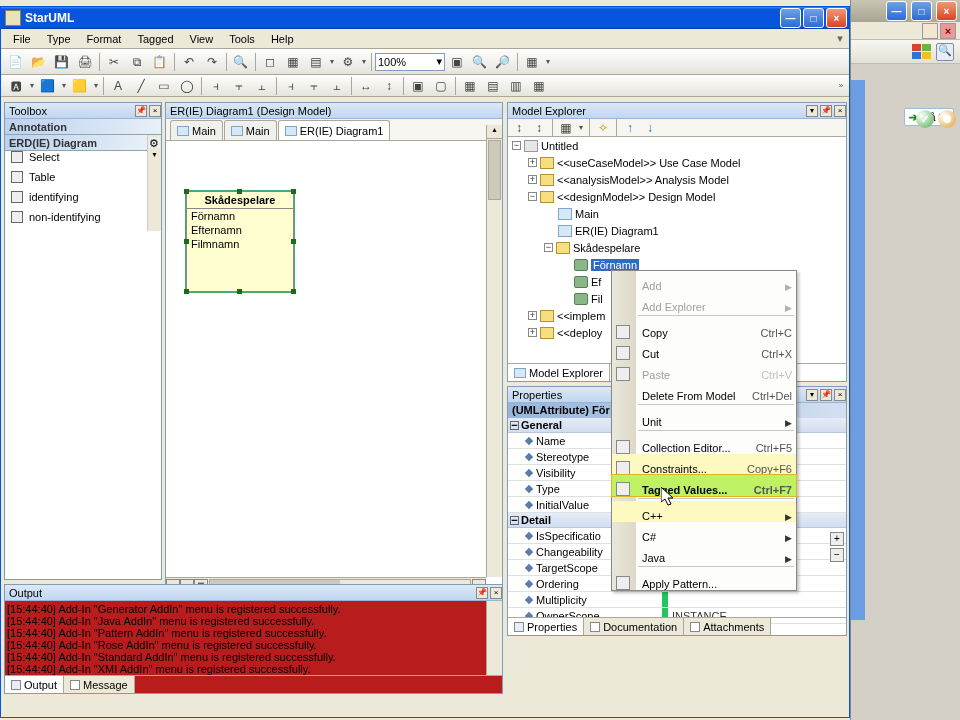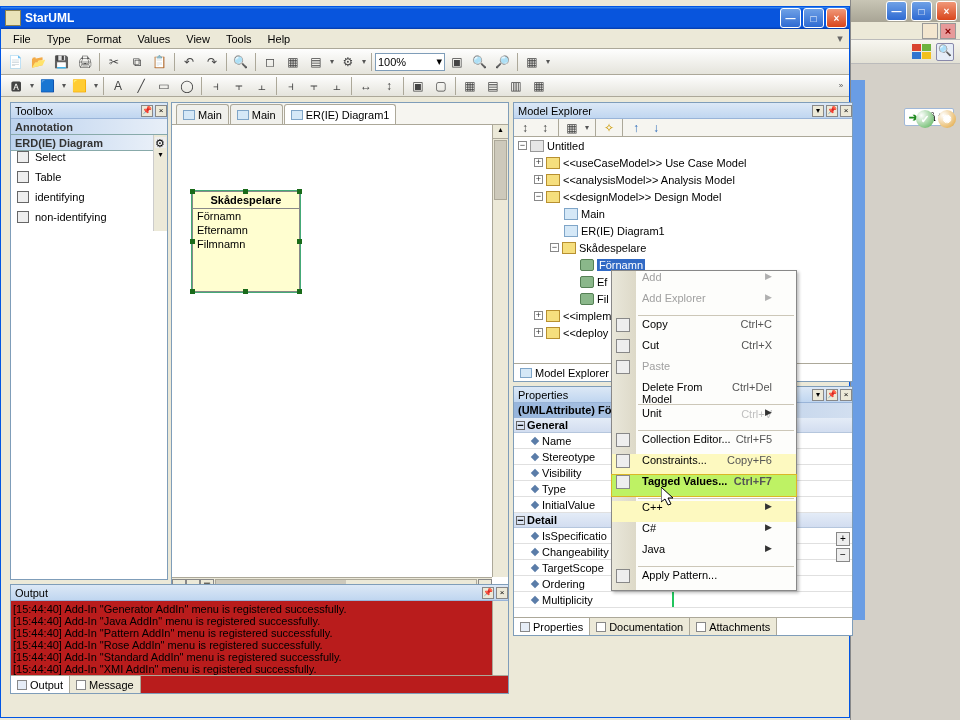--- a/index.html
+++ b/index.html
@@ -20,21 +20,21 @@
   .menu-bar .chev { margin-left:auto; width:10px; text-align:center; color:#666; }
   
   
   .toolbar { height: 26px; background: linear-gradient(to bottom,#fefefe,#e5e4dc); border-bottom: 1px solid #aca899; display: flex; align-items: center; padding: 0 4px; gap: 1px; }
   .tb-btn { width: 22px; height: 22px; display: flex; align-items: center; justify-content: center; border: 1px solid transparent; color: #444; font-size: 12px; }
   .tb-sep { width: 1px; height: 18px; background: #aca899; margin: 0 2px; }
   .tb-dd { width: 8px; text-align: center; color: #555; font-size: 8px; }
   .zoom { width: 70px; height: 18px; border: 1px solid #7f9db9; background: white; padding: 0 2px; display:flex;align-items:center; }
   
   
-  .workspace { position: absolute; left: 0; top: 95px; right: 0; bottom: 0; margin-left: 6px; }
+  .workspace { position: absolute; left: 0; top: 95px; right: 0; bottom: 0; }
   
   
   .toolbox { position: absolute; left: 3px; top: 0; width: 158px; height: 478px; border: 1px solid #7f9db9; background: white; }
   .panel-title { height: 16px; background: linear-gradient(to bottom,#dce8f6,#c0d6f0); border-bottom: 1px solid #99b4d8; padding-left: 4px; line-height: 16px; display:flex;align-items:center; }
   .panel-title .t { flex:1; }
   .panel-ctrl { width:12px;height:12px;border:1px solid #888;margin-left:2px;background:#ece9d8;font-size:8px;text-align:center;line-height:10px;}
   .section-hdr { height: 16px; background: linear-gradient(to bottom,#c5d4e8,#a9c0de); border-bottom:1px solid #8aa; padding-left: 4px; line-height: 16px; font-weight: bold; color:#333; }
   .section-hdr.grad { background: linear-gradient(to right,#bcd2ee,#e8eff8); }
   .tool-item { height: 20px; display: flex; padding-left: 6px; gap: 6px; }
   .tool-item .ti-icon { width: 12px; height: 12px; border: 1px solid #666; background: #eee; }
@@ -67,34 +67,34 @@
   .tree-row.sel .lbl { background:#316ac5;color:white;padding:0 2px;}
   .exp-tabs { position:absolute;left:0;right:0;bottom:0;height:18px;display:flex;border-top:1px solid #aca899;}
   .bottom-tab{display:flex;align-items:center;gap:3px;padding:0 6px;border-right:1px solid #aca899;background:#ece9d8;font-size:11px;}
   .bottom-tab.active{background:white;}
   
   
   .props { position:absolute;left:506px;top:284px;width:340px;height:250px;border:1px solid #7f9db9;background:white;}
   .props-hdr { height:15px;background:linear-gradient(to right,#97b5dc,#d2dff0);padding-left:4px;line-height:15px;font-weight:bold;}
   .props-cat { height:15px;background:linear-gradient(to bottom,#e4ecf7,#d2ddf0);padding-left:2px;border-bottom:1px solid #b5c6dd;display:flex;align-items:center;gap:2px;font-weight:bold;}
   .prop-row { display:flex;height:16px;border-bottom:1px solid #e0e0e0;align-items:center;}
-  .prop-row .pk { width:160px;padding-left:18px;display:flex;align-items:center;gap:4px;border-right:2px solid #22c55e;height:100%;}
+  .prop-row .pk { width:160px;padding-left:18px;display:flex;align-items:center;gap:4px;border-right:6px solid #22c55e;height:100%;}
   .prop-row .pkey {width:6px;height:6px;background:#5a7ca8;transform:rotate(45deg);}
   .prop-row .pv { flex:1;padding-left:4px;color:#333;}
   .props-tabs{position:absolute;left:0;right:0;bottom:0;height:18px;display:flex;border-top:1px solid #aca899;}
   
   
   .output { position:absolute;left:3px;top:482px;width:499px;height:110px;border:1px solid #7f9db9;background:#b91c1c;}
   .out-body{position:absolute;left:0;top:16px;right:16px;bottom:18px;padding:2px;font-family:'Courier New',monospace;font-size:11px;line-height:12px;overflow:hidden;}
   .out-sv{position:absolute;right:0;top:16px;bottom:18px;width:16px;background:#ece9d8;border-left:1px solid #aca899;}
   
   
   .ctx { position:absolute;left:611px;top:270px;width:186px;background:#fdfdfb;border:1px solid #888;box-shadow:2px 2px 3px rgba(0,0,0,0.25);z-index:100;}
   .ctx .iconcol { position:absolute;left:0;top:0;bottom:0;width:24px;background:linear-gradient(to right,#e9e7da,#ddd9c8);}
-  .ctx-item { position:relative;height:21px;display:flex;align-items:flex-start;padding-left:30px;padding-right:24px;z-index:2;}
+  .ctx-item { position:relative;height:21px;display:flex;align-items:flex-end;padding-left:30px;padding-right:4px;z-index:2;}
   .ctx-item.disabled { color:#a0a0a0; }
   .ctx-item .lbl{flex:1;}
   .ctx-item .sc{color:#555;font-size:11px;}
   .ctx-item.disabled .sc{color:#c0c0c0;margin-top:48px;}
   .ctx-item .arr{font-size:9px;color:#333;}
   .ctx-item.disabled .arr{color:#b0b0b0;}
   .ctx-sep { height:1px;background:#ccc7b8;margin:2px 2px 2px 26px;}
   .ctx-item.hl { background:#bef264;outline:1px solid #dbb726;font-weight:bold;}
   .ctx-item .ci-icon{position:absolute;left:4px;width:14px;height:14px;border:1px solid #888;background:#eee;font-size:9px;text-align:center;line-height:12px;}
   
@@ -148,21 +148,21 @@
     <div class="title">StarUML</div>
     <div class="win-btn min">—</div>
     <div class="win-btn max">□</div>
     <div class="win-btn close">×</div>
   </div>
 
   <div class="menu-bar">
     <div class="item">File</div>
     <div class="item">Type</div>
     <div class="item">Format</div>
-    <div class="item">Values</div>
+    <div class="item">Tagged</div>
     <div class="item">View</div>
     <div class="item">Tools</div>
     <div class="item">Help</div>
     <div class="chev">▾</div>
   </div>
 
   <div class="toolbar">
     <div class="tb-btn">📄</div>
     <div class="tb-btn">📂</div>
     <div class="tb-btn">💾</div>
@@ -260,20 +260,23 @@
             </div>
         </div>
         <div style="width:14px;background:#ece9d8;border-left:1px solid #ccc;display:flex;flex-direction:column;align-items:center;padding-top:2px;gap:2px;">
           <div style="width:11px;height:11px;).border:1px solid #888;background:#eee;">⚙</div>
           <div style="font-size:8px">▾</div>
         </div>
       </div>
     </div>
 
     <div class="canvas-area">
+      <div class="panel-title">
+          <span class="t">ER(IE) Diagram1 (Design Model)</span>
+        </div>
       <div class="tab-row">
         <div class="tab">
             <span class="ti-icon" style="width:12px;height:10px;background:#d5e8f7;border:1px solid #7fa5c8;"></span>
             <span>Main</span>
           </div>
         <div class="tab">
             <span class="ti-icon" style="width:12px;height:10px;background:#d5e8f7;border:1px solid #7fa5c8;"></span>
             <span>Main</span>
           </div>
         <div class="tab active">
@@ -476,20 +479,27 @@
           </div>
           <div class="pv">UNORDERED</div>
         </div>
       <div class="prop-row">
           <div class="pk">
             <span class="pkey"></span>
             <span>Multiplicity</span>
           </div>
           <div class="pv"></div>
         </div>
+      <div class="prop-row">
+          <div class="pk">
+            <span class="pkey"></span>
+            <span>OwnerScope</span>
+          </div>
+          <div class="pv">INSTANCE</div>
+        </div>
       <div style="position:absolute;right:2px;top:145px;width:14px;height:14px;border:1px solid #888;background:#eee;text-align:center;font-size:10px;line-height:12px;">+</div>
       <div style="position:absolute;right:2px;top:161px;width:14px;height:14px;border:1px solid #888;background:#eee;text-align:center;font-size:10px;line-height:12px;">−</div>
       <div class="props-tabs">
         <div class="bottom-tab active">
             <span style="width:10px;height:10px;background:#e6edf7;border:1px solid #888;"></span>
             <span>Properties</span>
           </div>
         <div class="bottom-tab">
             <span style="width:10px;height:10px;background:#fff;border:1px solid #888;"></span>
             <span>Documentation</span>

